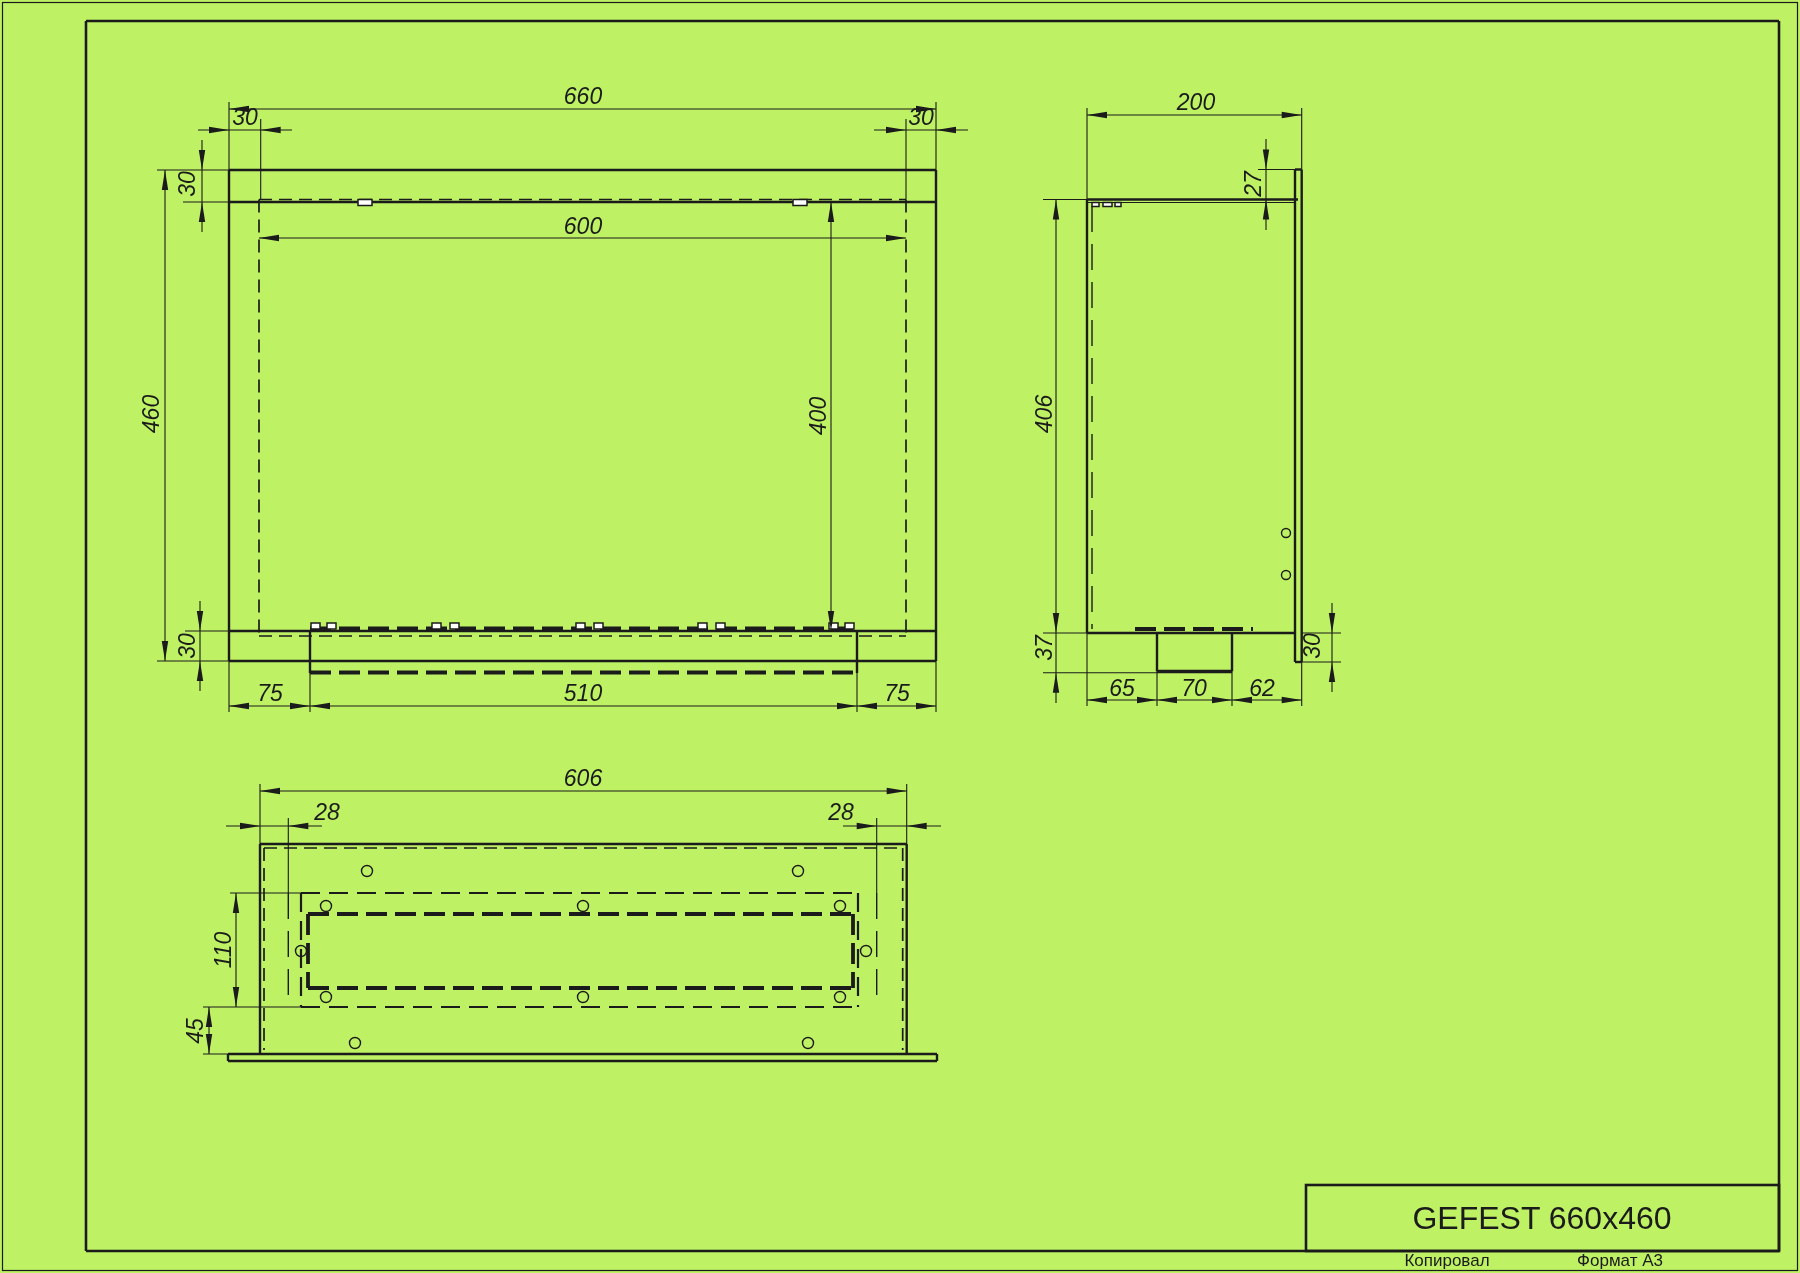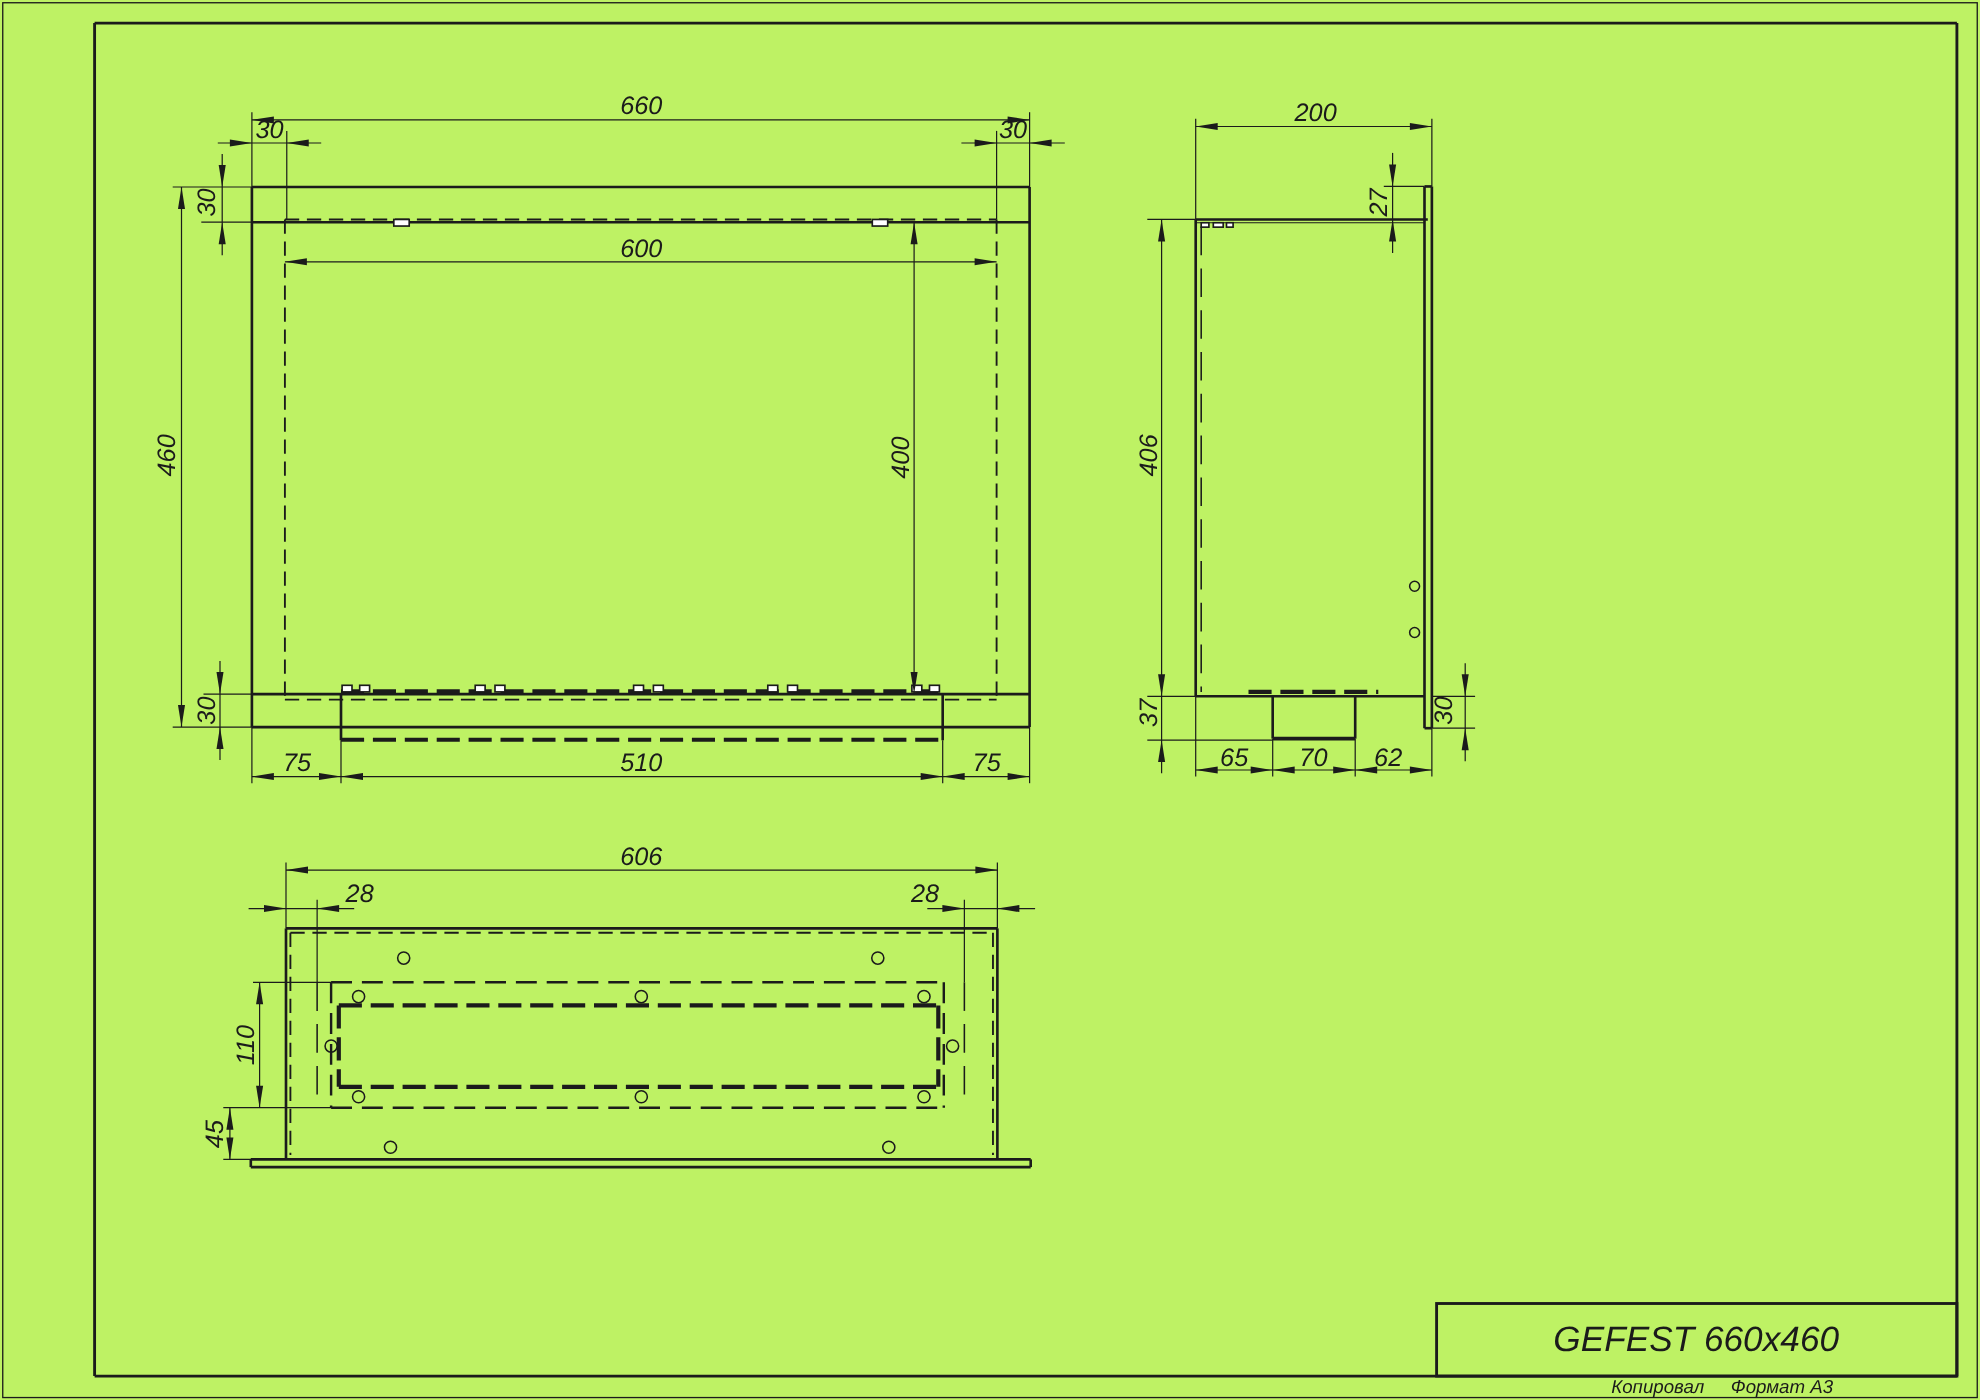--- a/index.html
+++ b/index.html
@@ -13,25 +13,24 @@
   .sheet svg{position:absolute;left:0;top:0;}
   svg text{
     font-family:"Liberation Sans",sans-serif;
     font-style:italic;
     fill:#1b1b1b;
   }
   .tb-text{
     position:absolute;
     transform:translate(-50%,-50%);
     white-space:nowrap;
-    font-style:italic;
     color:#1b1b1b;
   }
   .tb-title{left:1542px;top:1218px;font-size:32px;}
-  .footer-copied{left:1507px;top:1261px;font-size:17px;}
+  .footer-copied{left:1447px;top:1261px;font-size:17px;}
   .footer-format{left:1620px;top:1261px;font-size:17px;}
 </style>
 </head>
 <body>
 
 <div class="sheet">
   <svg id="cad" width="1800" height="1273" viewBox="0 0 1800 1273">
       <rect x="2.5" y="2.5" width="1795" height="1268" fill="none" stroke="#1b1b1b" stroke-width="1.2"></rect>
       <rect x="1306" y="1185" width="473" height="66" fill="none" stroke="#1b1b1b" stroke-width="2.6"></rect>
       <line x1="86" y1="21" x2="1779" y2="21" stroke="#1b1b1b" stroke-width="2.6"></line>

